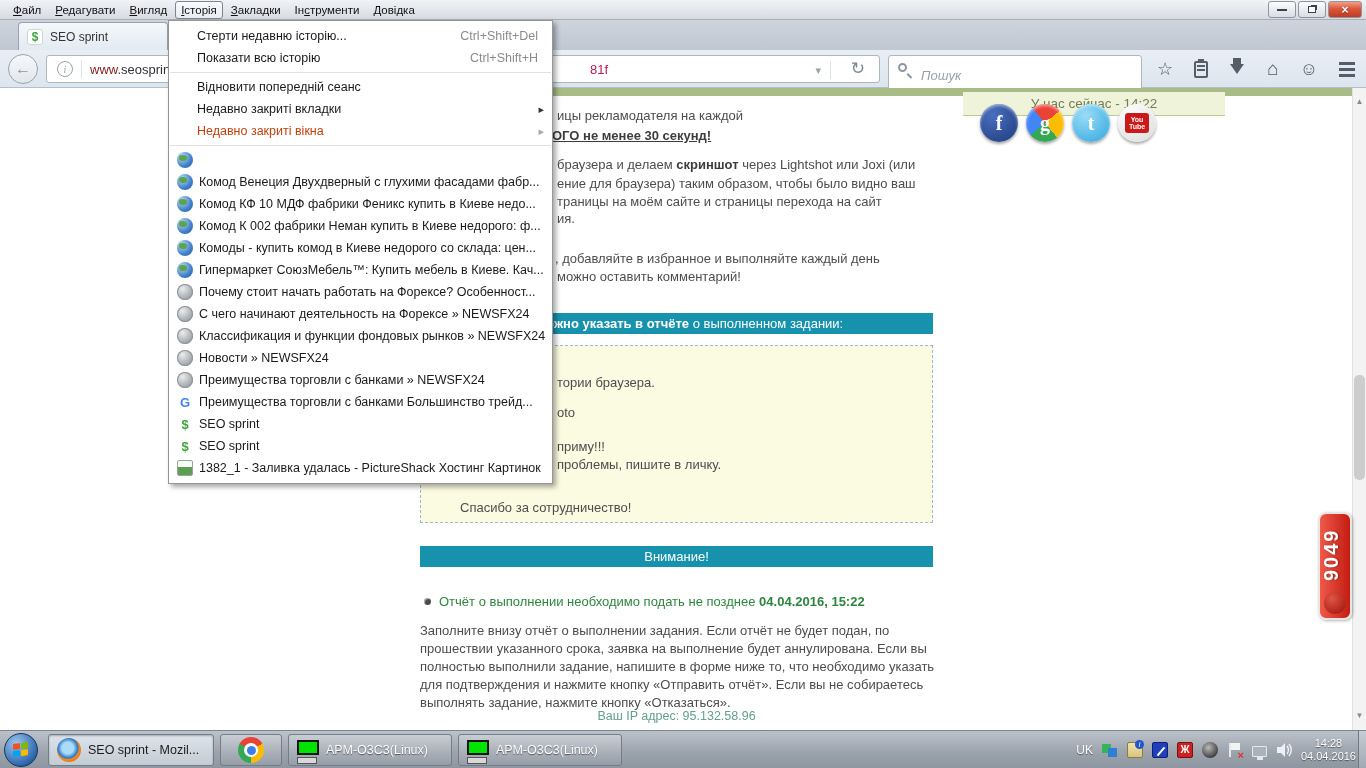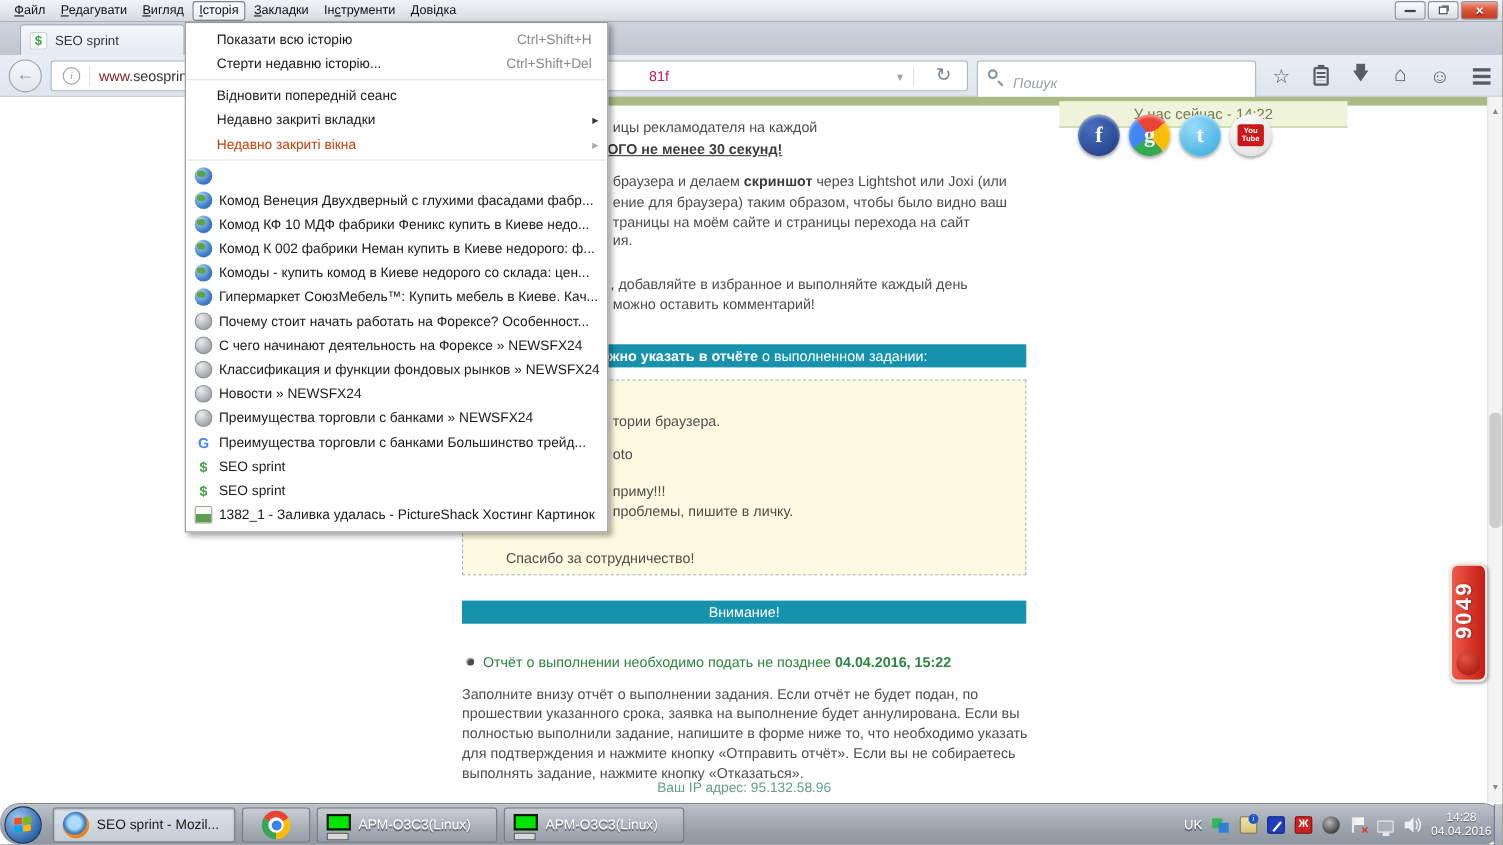--- a/index.html
+++ b/index.html
@@ -158,21 +158,21 @@
   .fav.globe-color::after{content:"";position:absolute;left:2px;top:3px;width:8px;height:6px;background:#58a33e;
     border-radius:45% 60% 50% 55%;opacity:.95;}
   .fav.globe-gray{border-radius:50%;background:radial-gradient(circle at 35% 30%,#ececec,#9aa0a6 75%);
     box-shadow:inset 0 0 0 1px #8f959b;}
   .fav.google::after{content:"G";color:#4285f4;font-weight:bold;font-size:13px;}
   .fav.seosprint::after{content:"$";color:#3fa33f;font-weight:bold;font-size:13px;}
   .fav.pictureshack{border:1px solid #9aa59a;background:linear-gradient(#f5fbf5 45%,#5d9e54 45%);border-radius:2px;}
 
   
   #taskbar{position:absolute;left:0;top:730px;width:1366px;height:38px;
-    background:linear-gradient(#bcc2ca,#9aa2ac 60%,#8e96a1);border-top:1px solid #7d8590;border-radius:18px;}
+    background:linear-gradient(#bcc2ca,#9aa2ac 60%,#8e96a1);border-top:1px solid #7d8590;}
   #start-orb{position:absolute;left:4px;top:2px;width:34px;height:34px;border-radius:50%;
     background:radial-gradient(circle at 35% 30%,#9cc7ee,#2f68ad 70%,#173e6d);border:1px solid #16365c;
     display:flex;align-items:center;justify-content:center;}
   .winflag{width:16px;height:14px;display:grid;grid-template-columns:7px 7px;grid-template-rows:6px 6px;
     gap:1px;transform:skewY(-6deg);}
   .winflag i{border-radius:1px;}
   .winflag i:nth-child(1){background:#f25022;}
   .winflag i:nth-child(2){background:#7fba00;}
   .winflag i:nth-child(3){background:#00a4ef;}
   .winflag i:nth-child(4){background:#ffb900;}
@@ -357,27 +357,27 @@
     <div id="visitors-badge">
       <div id="badge-count">9049</div>
       <div id="badge-orb"></div>
     </div>
   </div>
 
   <div id="history-menu">
     <div>
 
         <div class="menu-item cmd">
+          <span>Стерти недавню історію...</span>
+          <span class="shortcut">Ctrl+Shift+Del</span>
+        </div>
+
+        <div class="menu-item cmd">
           <span>Показати всю історію</span>
           <span class="shortcut">Ctrl+Shift+H</span>
-        </div>
-
-        <div class="menu-item cmd">
-          <span>Стерти недавню історію...</span>
-          <span class="shortcut">Ctrl+Shift+Del</span>
         </div>
       </div>
     <div class="menu-sep"></div>
     <div>
 
         <div class="menu-item sess">
           <span>Відновити попередній сеанс</span>
         </div>
 
         <div class="menu-item sess has-submenu">

